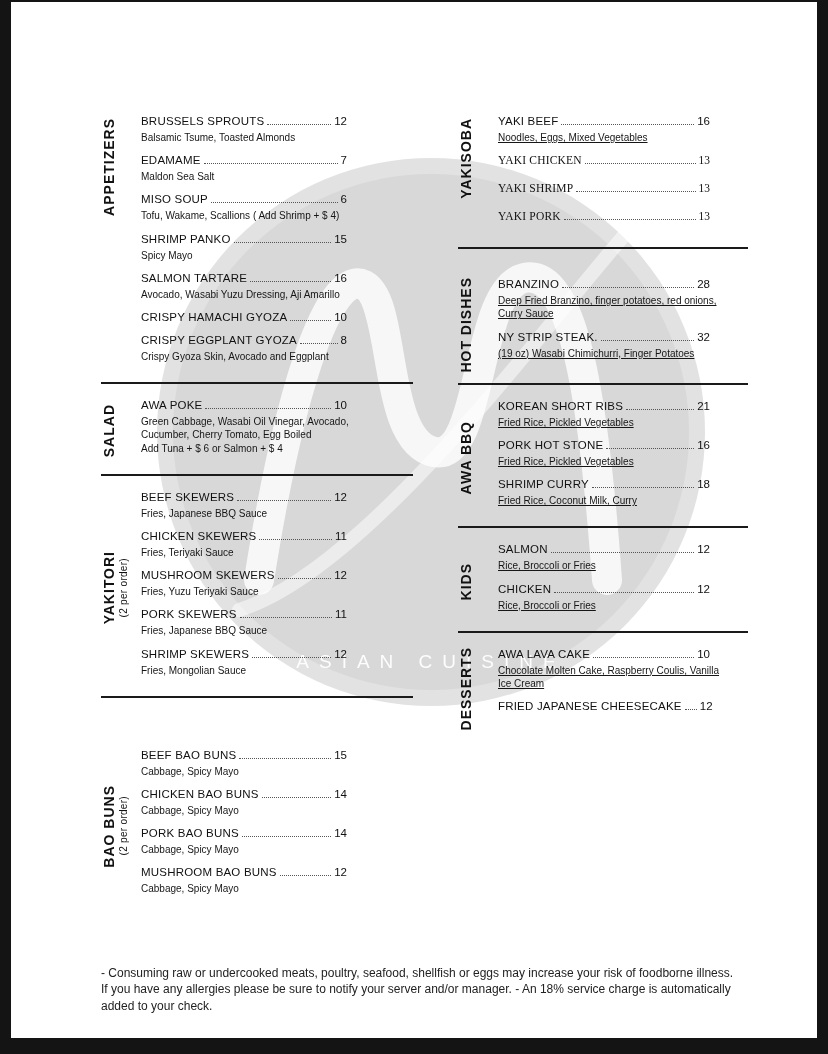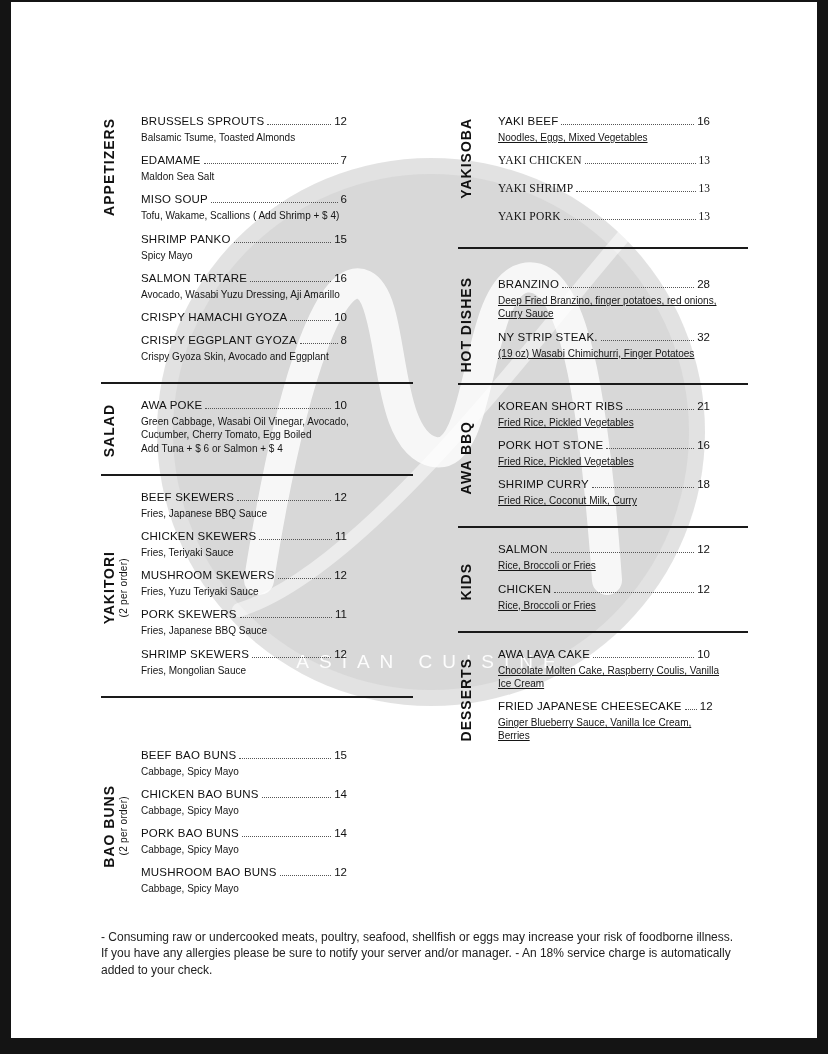--- a/index.html
+++ b/index.html
@@ -62,21 +62,21 @@
     margin:0 3px 3px 3px; min-width:12px;
   }
   .pr { white-space:nowrap; }
   .desc {
     font-size:10px; line-height:1.32; margin-top:3px;
     width:252px; white-space:pre-line; color:#161616;
   }
   .col-right .desc { width:222px;text-decoration:underline; }
 
   .footer {
-    position:absolute; left:90px; top:927px; width:642px; z-index:1;
+    position:absolute; left:90px; top:963px; width:642px; z-index:1;
     font-size:12px; line-height:1.36; color:#222;
   }
 </style>
 </head>
 <body>
 
 <div class="page">
 
   <svg class="watermark" viewBox="0 0 604 592" xmlns="http://www.w3.org/2000/svg">
     <circle cx="302" cy="292" r="274" fill="#cbcbcb" opacity="0.55"></circle>
@@ -392,21 +392,20 @@
               <span class="pr">10</span>
             </div>
           <div class="desc">Chocolate Molten Cake, Raspberry Coulis, Vanilla Ice Cream</div>
         </div>
         <div class="item">
           <div class="row">
               <span class="nm">FRIED JAPANESE CHEESECAKE</span>
               <span class="dots"></span>
               <span class="pr">12</span>
             </div>
-          <div class="desc">Ginger Blueberry Sauce, Vanilla Ice Cream, Berries</div>
         </div>
       </div>
     </section>
 
   </div>
 
   <div class="footer">- Consuming raw or undercooked meats, poultry, seafood, shellfish or eggs may increase your risk of foodborne illness. If you have any allergies please be sure to notify your server and/or manager. - An 18% service charge is automatically added to your check.</div>
 
 </div>
 

